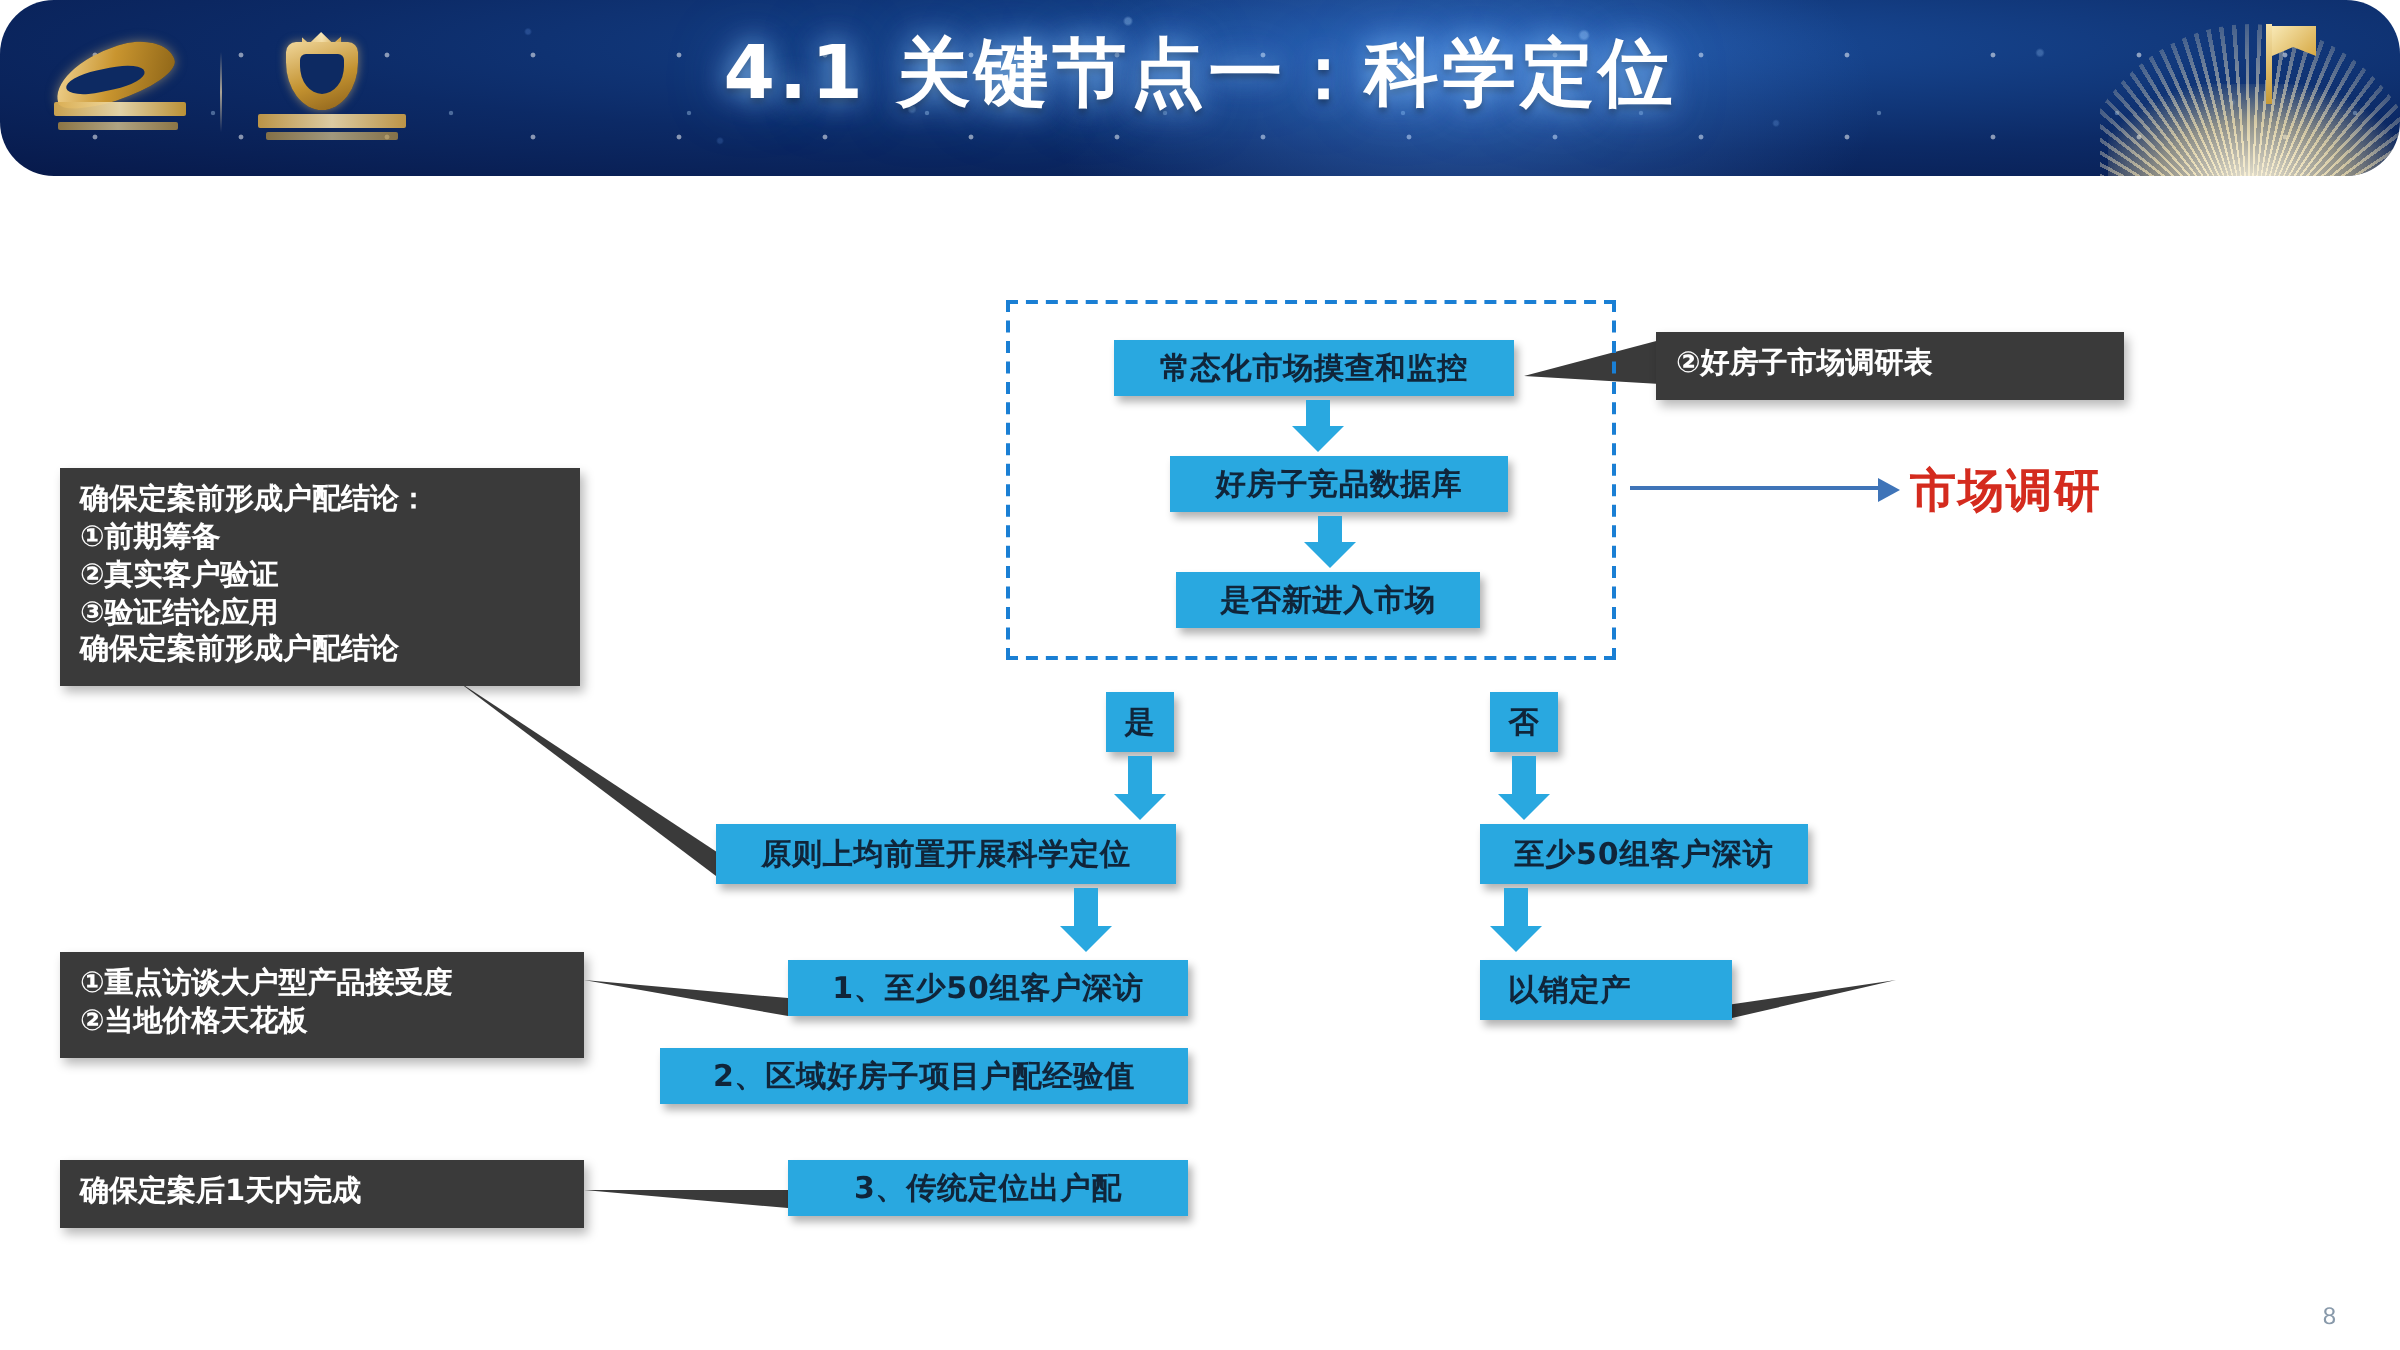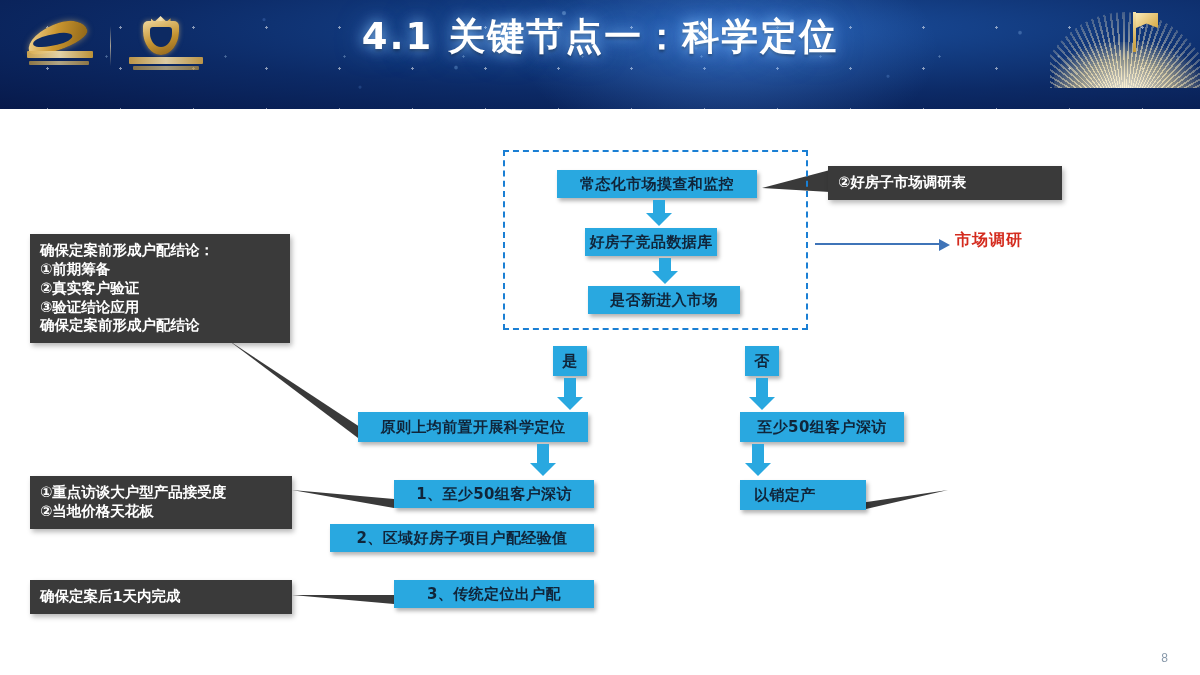--- a/index.html
+++ b/index.html
@@ -5,32 +5,33 @@
   html,body{margin:0;padding:0;}
   body{
     width:1200px;height:675px;background:#ffffff;overflow:hidden;
     font-family:"Liberation Sans","DejaVu Sans",sans-serif;
     -webkit-font-smoothing:antialiased;
   }
   .slide{position:relative;width:1200px;height:675px;background:#fff;}
 
   
   .header{
-    position:absolute;left:0;top:0;width:1200px;height:109px;overflow:hidden;
+    position:absolute;left:0;top:0;width:1200px;height:88px;overflow:hidden;
     background:
       radial-gradient(circle at 22% 18%, rgba(120,170,255,.22) 0 1px, transparent 2px),
       radial-gradient(circle at 38% 62%, rgba(150,200,255,.30) 0 1.2px, transparent 2.4px),
       radial-gradient(circle at 47% 12%, rgba(180,220,255,.35) 0 1.4px, transparent 2.6px),
       radial-gradient(circle at 58% 44%, rgba(130,180,255,.24) 0 1px, transparent 2px),
       radial-gradient(circle at 66% 20%, rgba(190,225,255,.40) 0 1.6px, transparent 3px),
       radial-gradient(circle at 74% 70%, rgba(140,190,255,.22) 0 1px, transparent 2px),
       radial-gradient(circle at 85% 30%, rgba(160,205,255,.28) 0 1.2px, transparent 2.4px),
       radial-gradient(circle at 93% 58%, rgba(120,175,255,.20) 0 1px, transparent 2px),
       radial-gradient(circle at 30% 80%, rgba(120,175,255,.18) 0 1px, transparent 2px),
       radial-gradient(ellipse at 62% 26%, #1b4f9e 0%, #123a7e 32%, #0c2a66 58%, #07194a 100%);
+    border-radius: 27px;
   }
   .hdr-stars{position:absolute;inset:0;
     background-image:
       radial-gradient(circle, rgba(255,255,255,.65) 0 1px, transparent 1.4px),
       radial-gradient(circle, rgba(190,225,255,.45) 0 .9px, transparent 1.3px);
     background-size:73px 41px, 119px 67px;
     background-position:11px 7px, 47px 23px;
     opacity:.8;
   }
   .hdr-glow{position:absolute;left:520px;top:-60px;width:420px;height:220px;
@@ -105,21 +106,21 @@
   }
   .dark-box .ln{display:block;white-space:nowrap;}
   .dashed-region{
     position:absolute;border:2.5px dashed #1a7fd4;box-sizing:border-box;
   }
   .arr{position:absolute;}
   .arr .stem{position:absolute;left:50%;top:0;transform:translateX(-50%);background:#29a8e0;}
   .arr .head{position:absolute;left:50%;bottom:0;transform:translateX(-50%);width:0;height:0;
     border-left:13px solid transparent;border-right:13px solid transparent;border-top:13px solid #29a8e0;}
   .lbl-sm{font-size:15px;}
-  .redtxt{position:absolute;color:#d42b1e;font-weight:bold;font-size:16px;letter-spacing:1px;
+  .redtxt{position:absolute;color:#d42b1e;font-weight:bold;font-size:23px;letter-spacing:1px;
     font-family:"DejaVu Sans","Liberation Sans",sans-serif;}
   .hline{position:absolute;height:0;border-top:2px solid #3f74b8;}
   .hline:after{content:"";position:absolute;right:-10px;top:-6px;width:0;height:0;
     border-top:6px solid transparent;border-bottom:6px solid transparent;border-left:11px solid #3f74b8;}
   .pagenum{position:absolute;right:32px;bottom:10px;color:#8899aa;font-size:12px;
     font-family:"Liberation Sans",sans-serif;}
   svg.tails{position:absolute;left:0;top:0;width:1200px;height:587px;pointer-events:none;}
 </style>
 </head>
 <body>
@@ -171,21 +172,21 @@
     </svg>
 
     <div class="dashed-region" style="left:503px;top:62px;width:305px;height:180px;"></div>
 
     <div class="blue-box" style="left:557px;top:82px;width:200px;height:28px;">常态化市场摸查和监控</div>
     <div class="arr" style="left:646px;top:112px;width:26px;height:26px;">
       <div class="stem" style="width:12px;height:14px;"></div>
         <div class="head"></div>
     </div>
 
-    <div class="blue-box" style="left:585px;top:140px;width:132px;height:28px;">好房子竞品数据库</div>
+    <div class="blue-box" style="left:585px;top:140px;width:169px;height:28px;">好房子竞品数据库</div>
     <div class="arr" style="left:652px;top:170px;width:26px;height:26px;">
       <div class="stem" style="width:12px;height:14px;"></div>
         <div class="head"></div>
     </div>
 
     <div class="blue-box" style="left:588px;top:198px;width:152px;height:28px;">是否新进入市场</div>
 
     <div class="blue-box lbl-sm" style="left:553px;top:258px;width:34px;height:30px;">是</div>
     <div class="arr" style="left:557px;top:290px;width:26px;height:32px;">
       <div class="stem" style="width:12px;height:20px;"></div>

